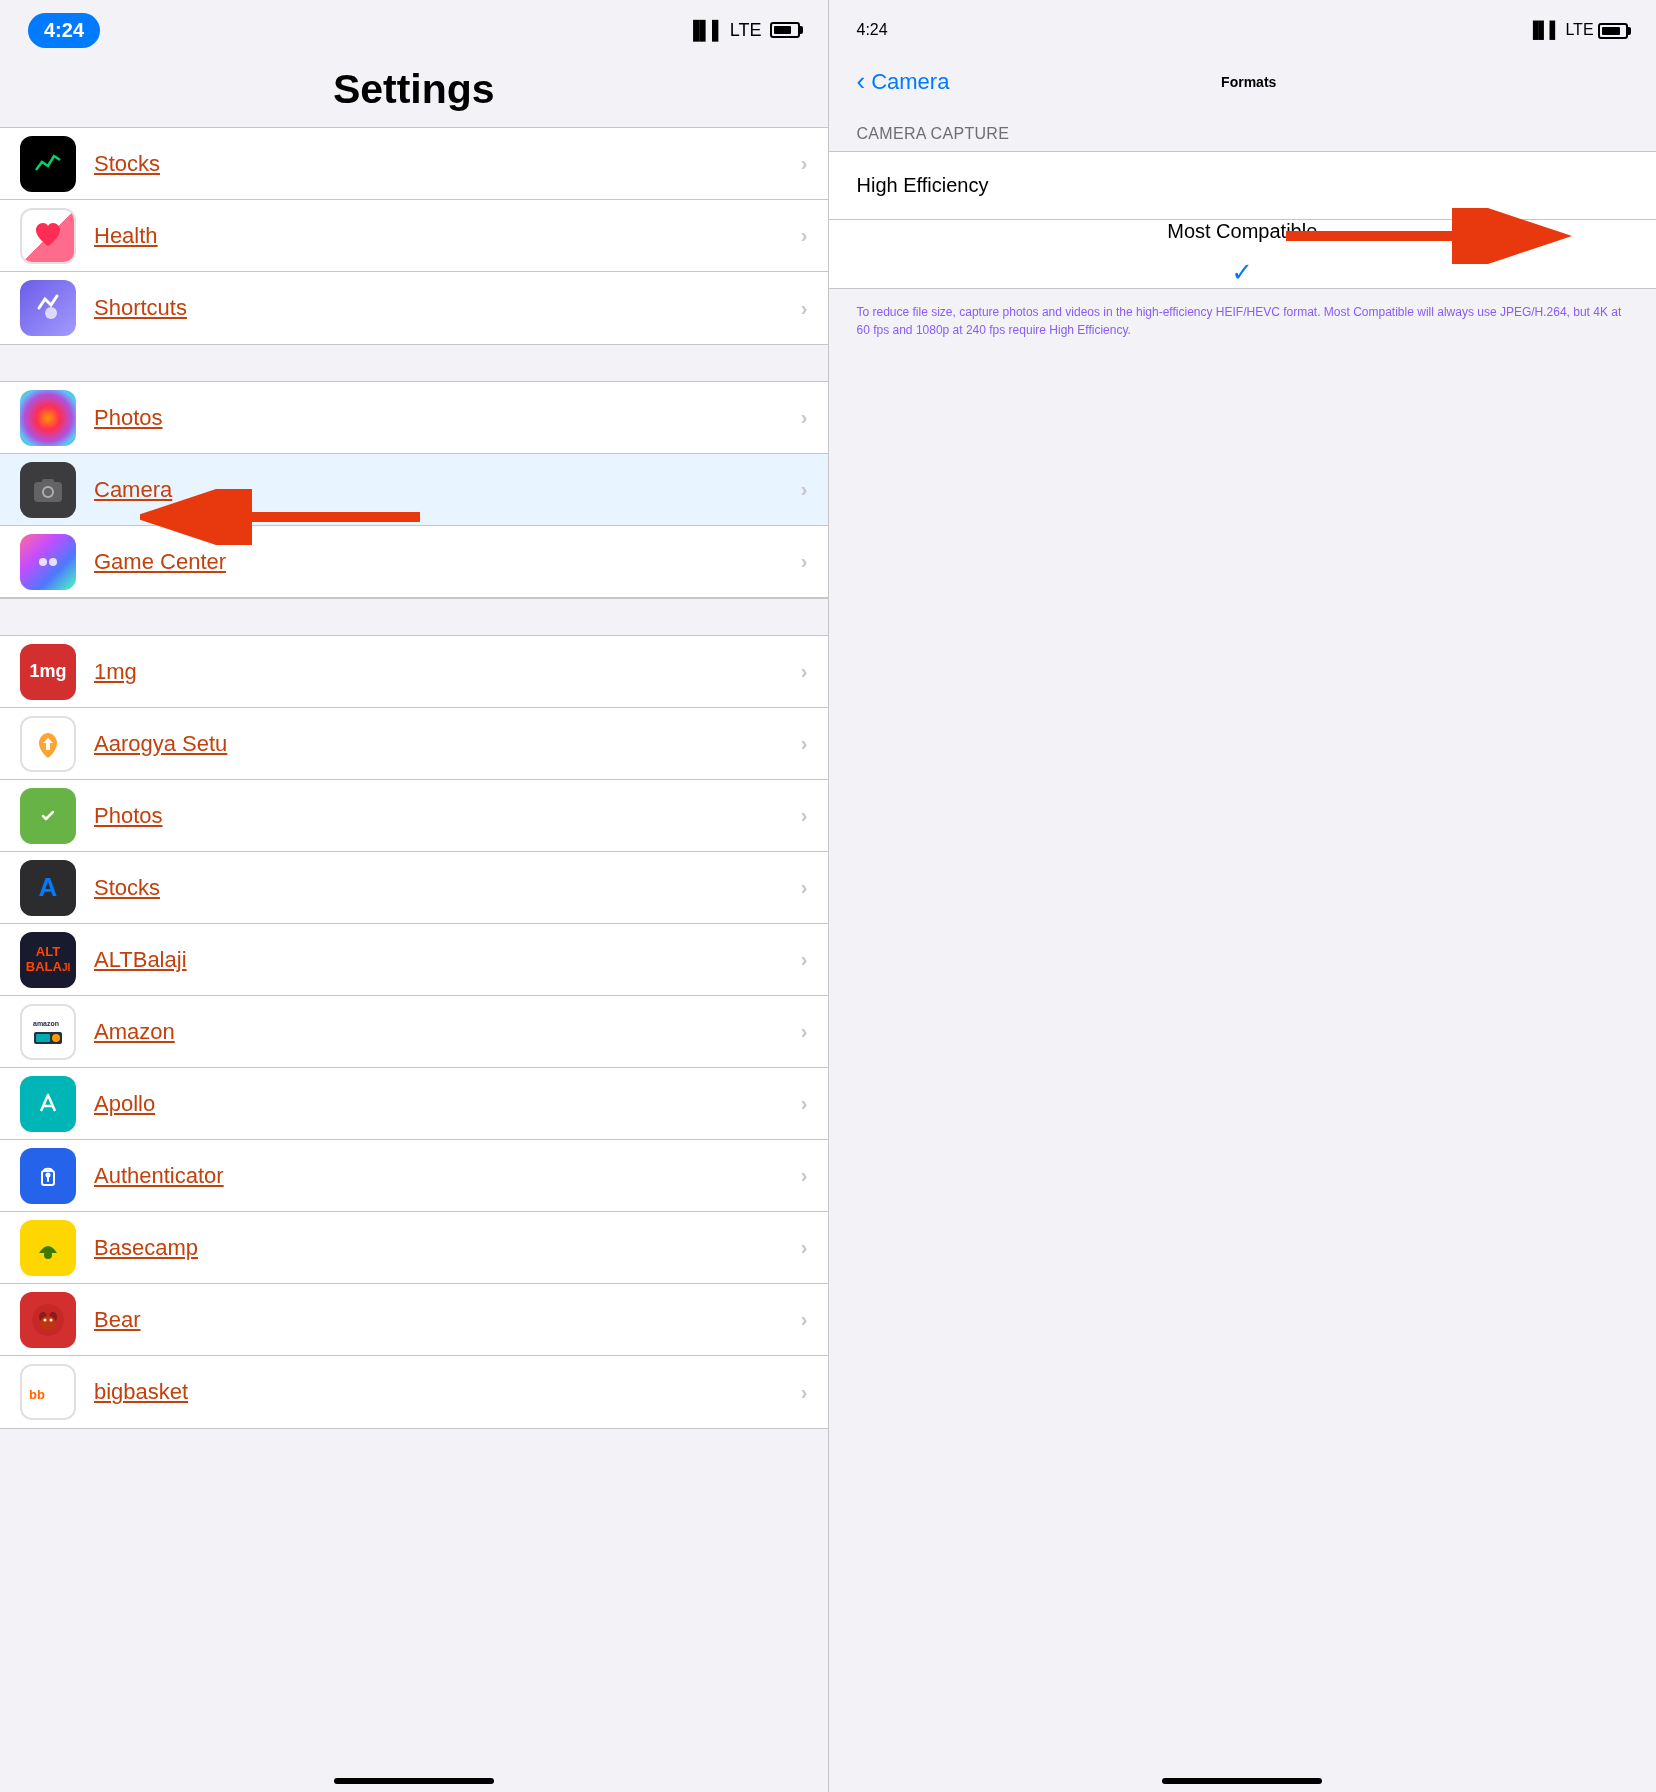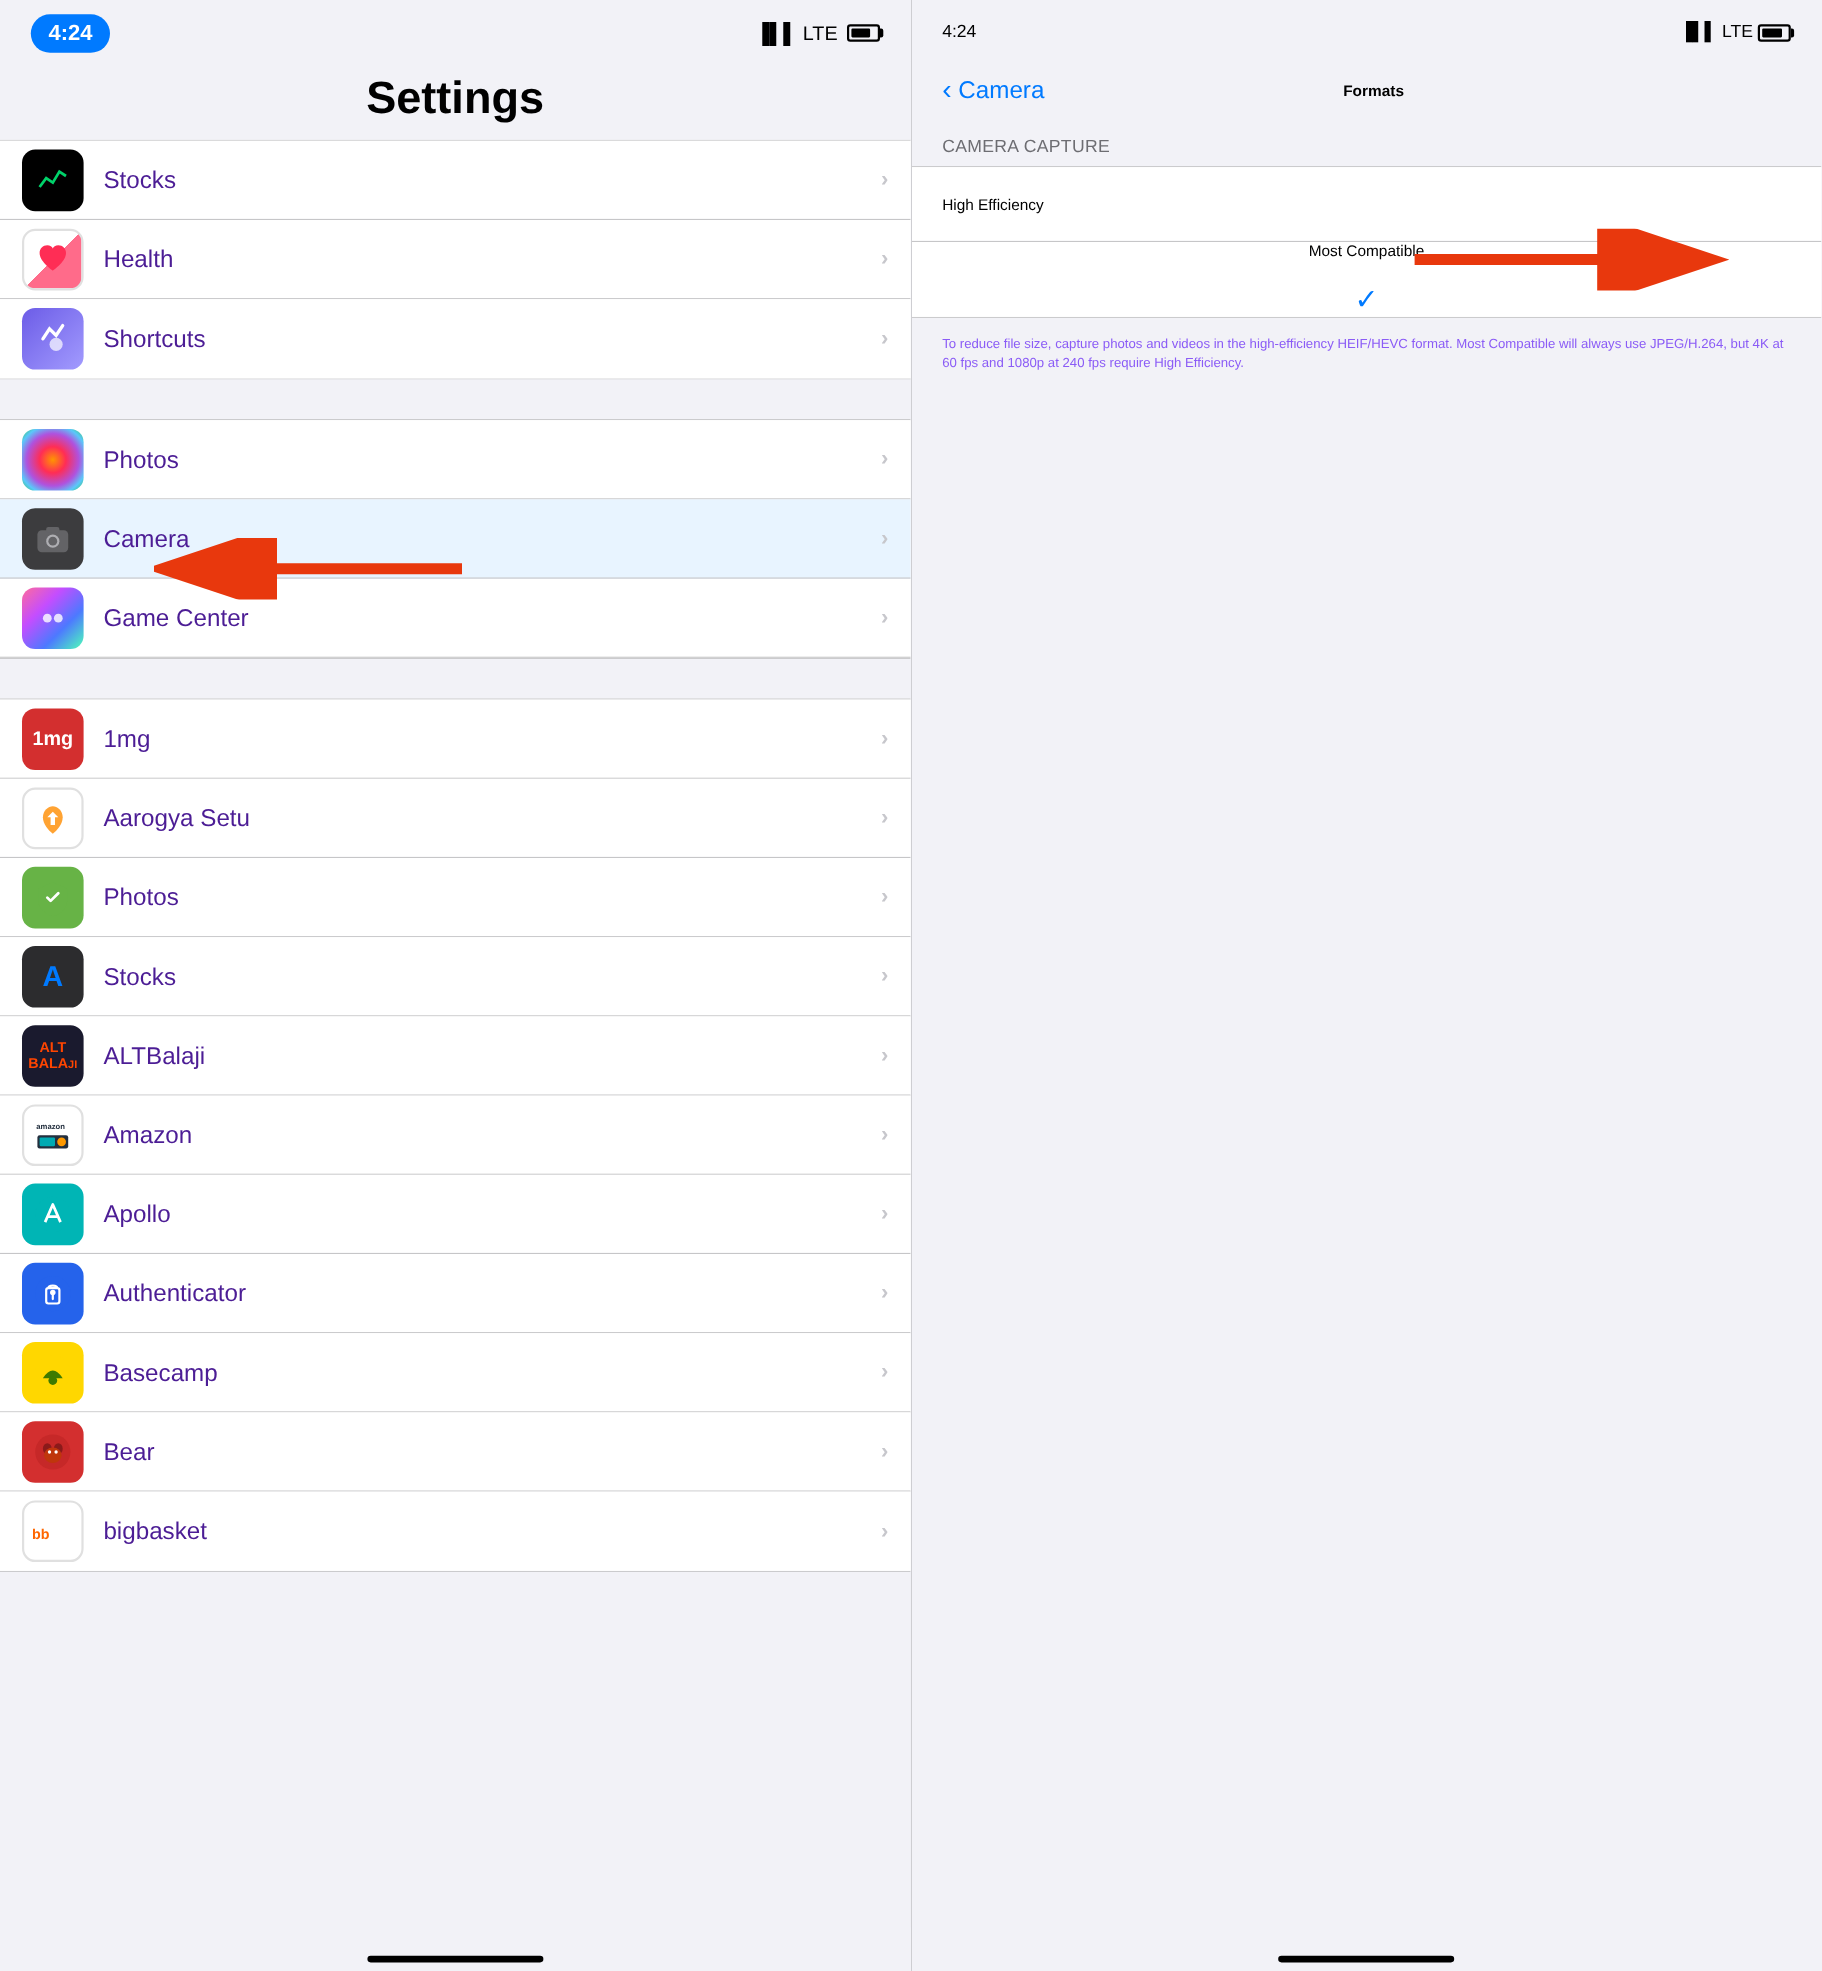--- a/index.html
+++ b/index.html
@@ -134,21 +134,22 @@
       flex-shrink: 0;
       display: flex;
       align-items: center;
       justify-content: center;
       font-size: 28px;
       overflow: hidden;
     }
     .row-label {
       flex: 1;
       font-size: 22px;
-      color: #4c1d95;
+      color: #c2410c;
+      text-decoration: underline;
     }
     .chevron {
       color: #c7c7cc;
       font-size: 20px;
       font-weight: 600;
     }
 
     
     .settings-row.highlighted {
       background: #e8f4ff;
@@ -215,21 +216,21 @@
       padding: 0 28px;
       height: 68px;
       background: #fff;
       border-bottom: 0.5px solid #c6c6c8;
       cursor: pointer;
     }
     .format-option:first-of-type {
       border-top: none;
     }
     .format-option-label {
-      font-size: 14px;
+      font-size: 20px;
       color: #000;
     }
     .checkmark {
       color: #007aff;
       font-size: 26px;
       font-weight: 300;
     }
 
     .format-description {
       padding: 14px 28px;

